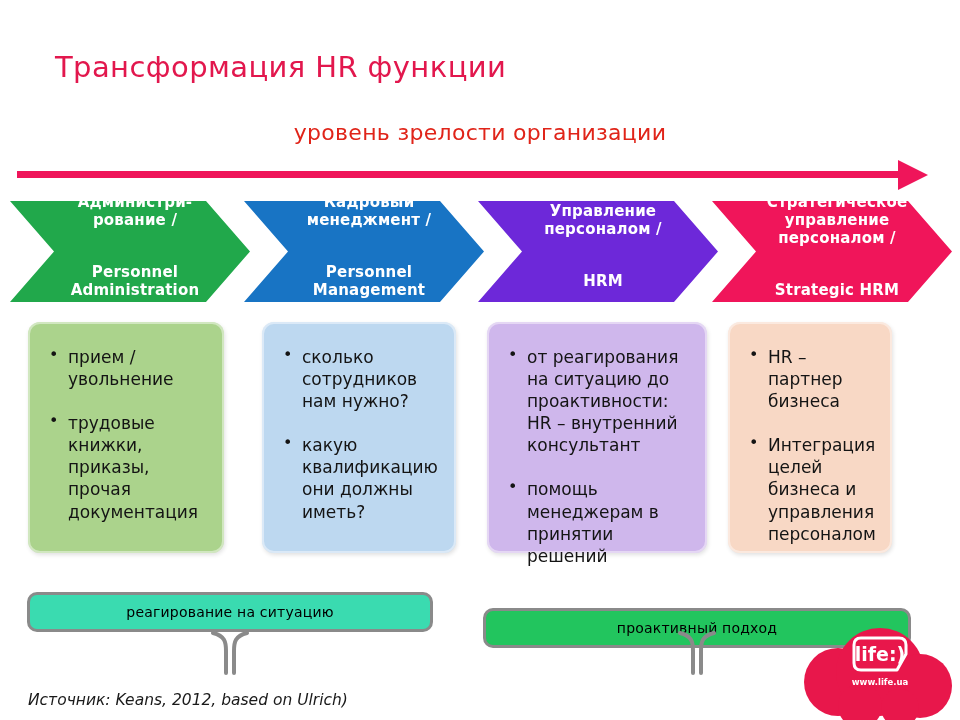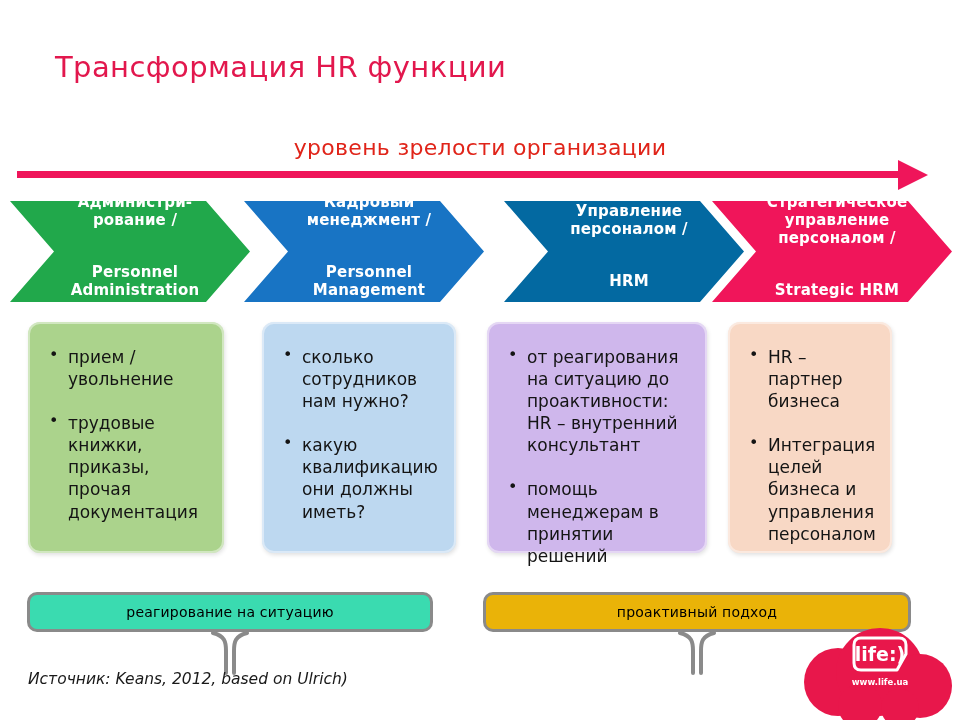--- a/index.html
+++ b/index.html
@@ -1,59 +1,59 @@
 <!DOCTYPE html>
 <html><head>
 <meta charset="utf-8">
 <style>
   html,body{margin:0;padding:0;background:#fff;}
   .slide{position:relative;width:960px;height:720px;background:#ffffff;overflow:hidden;
          font-family:"DejaVu Sans","Liberation Sans",sans-serif;}
 
   .title{position:absolute;left:55px;top:50px;font-size:29px;color:#e2174d;letter-spacing:.4px;}
-  .subtitle{position:absolute;left:0;top:135px;width:960px;text-align:center;
+  .subtitle{position:absolute;left:0;top:120px;width:960px;text-align:center;
             font-size:22px;color:#e02419;letter-spacing:.3px;}
 
   .axis-line{position:absolute;left:17px;top:171px;width:888px;height:7px;background:#ef155a;}
   .axis-head{position:absolute;left:898px;top:160px;width:0;height:0;
              border-top:15px solid transparent;border-bottom:15px solid transparent;
              border-left:30px solid #ef155a;}
 
   .chev{position:absolute;top:201px;width:240px;height:101px;color:#fff;
         display:flex;flex-direction:column;justify-content:center;align-items:center;
         text-align:center;font-weight:bold;font-size:15px;line-height:1.2;letter-spacing:.2px;
         padding:0 46px 12px 56px;box-sizing:border-box;
         clip-path:polygon(0 0,196px 0,100% 50%,196px 100%,0 100%,44px 50%);gap:34px;}
   .chev-1{left:10px;background:#21a84b;}
   .chev-2{left:244px;background:#1874c4;}
-  .chev-3{left:504px;background:#0369a1;}
+  .chev-3{left:478px;background:#6d28d9;}
   .chev-4{left:712px;background:#f0155a;}
   .chev-en{}
 
   .box{position:absolute;top:322px;height:231px;border-radius:12px;box-sizing:border-box;
        box-shadow:inset 0 0 0 2px rgba(255,255,255,.45), 1px 2px 4px rgba(0,0,0,.12);
        color:#141414;}
   .box-1{left:28px;width:196px;background:#abd38c;}
   .box-2{left:262px;width:194px;background:#bdd8f0;}
   .box-3{left:487px;width:220px;background:#cfb7ec;}
   .box-4{left:728px;width:164px;background:#f8d8c5;}
   .box ul{list-style:none;margin:0;padding:24px 12px 0 14px;}
   .box li{position:relative;padding-left:26px;margin-bottom:22px;font-size:17px;line-height:1.3;}
   .box li::before{content:"\2022";position:absolute;left:7px;top:-1px;font-size:16px;}
 
   .callout{position:absolute;top:592px;height:34px;border:3px solid #8a8a8a;border-radius:10px;
            display:flex;align-items:center;justify-content:center;
            font-size:14px;color:#000;letter-spacing:.2px;}
   .callout-1{left:27px;width:400px;background:#3adbb0;}
-  .callout-2{left:483px;width:422px;background:#eab308;}
+  .callout-2{left:483px;width:422px;background:#22c55e;margin-top:16px;}
   .tail{position:absolute;top:631px;}
   .tail-1{left:210px;}
   .tail-2{left:677px;}
 
-  .source{position:absolute;left:28px;top:670px;font-size:15.5px;font-style:italic;color:#1a1a1a;}
+  .source{position:absolute;left:28px;top:691px;font-size:15.5px;font-style:italic;color:#1a1a1a;}
 
   .logo{position:absolute;left:802px;top:624px;}
 </style>
 </head>
 <body>
 
 <div class="slide">
 
   <div class="title">Трансформация HR функции</div>
   <div class="subtitle">уровень зрелости  организации</div>

